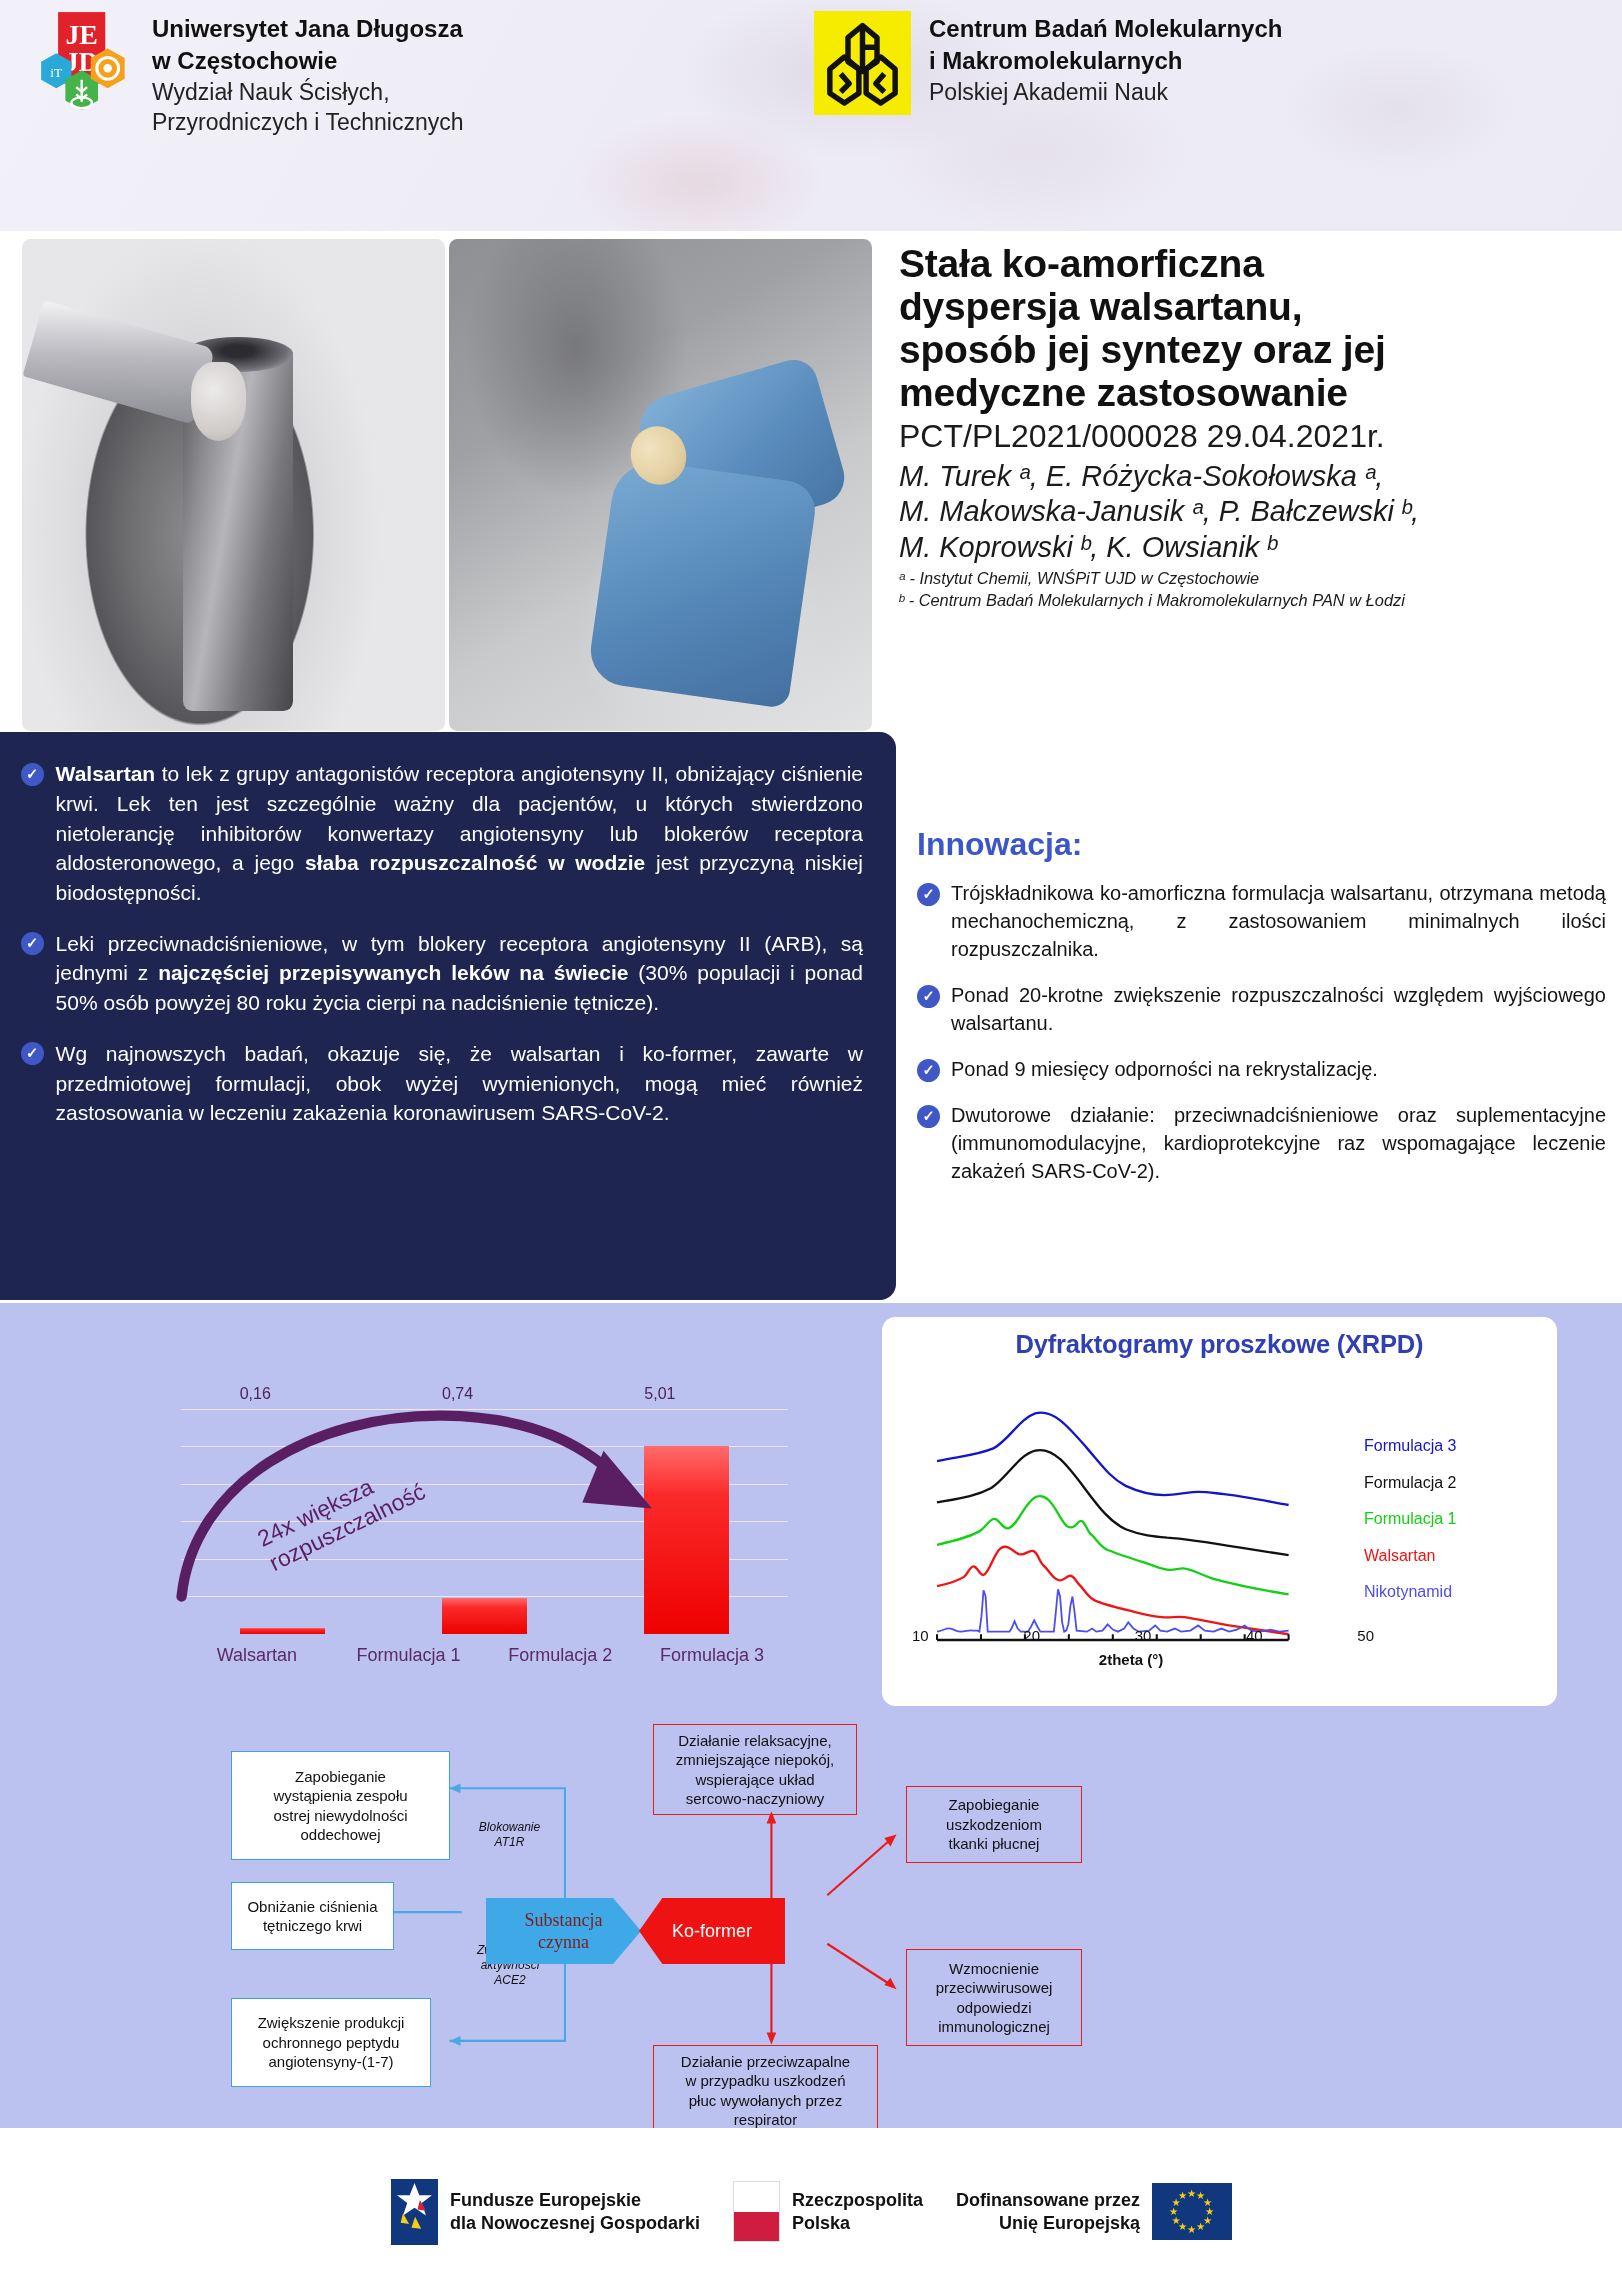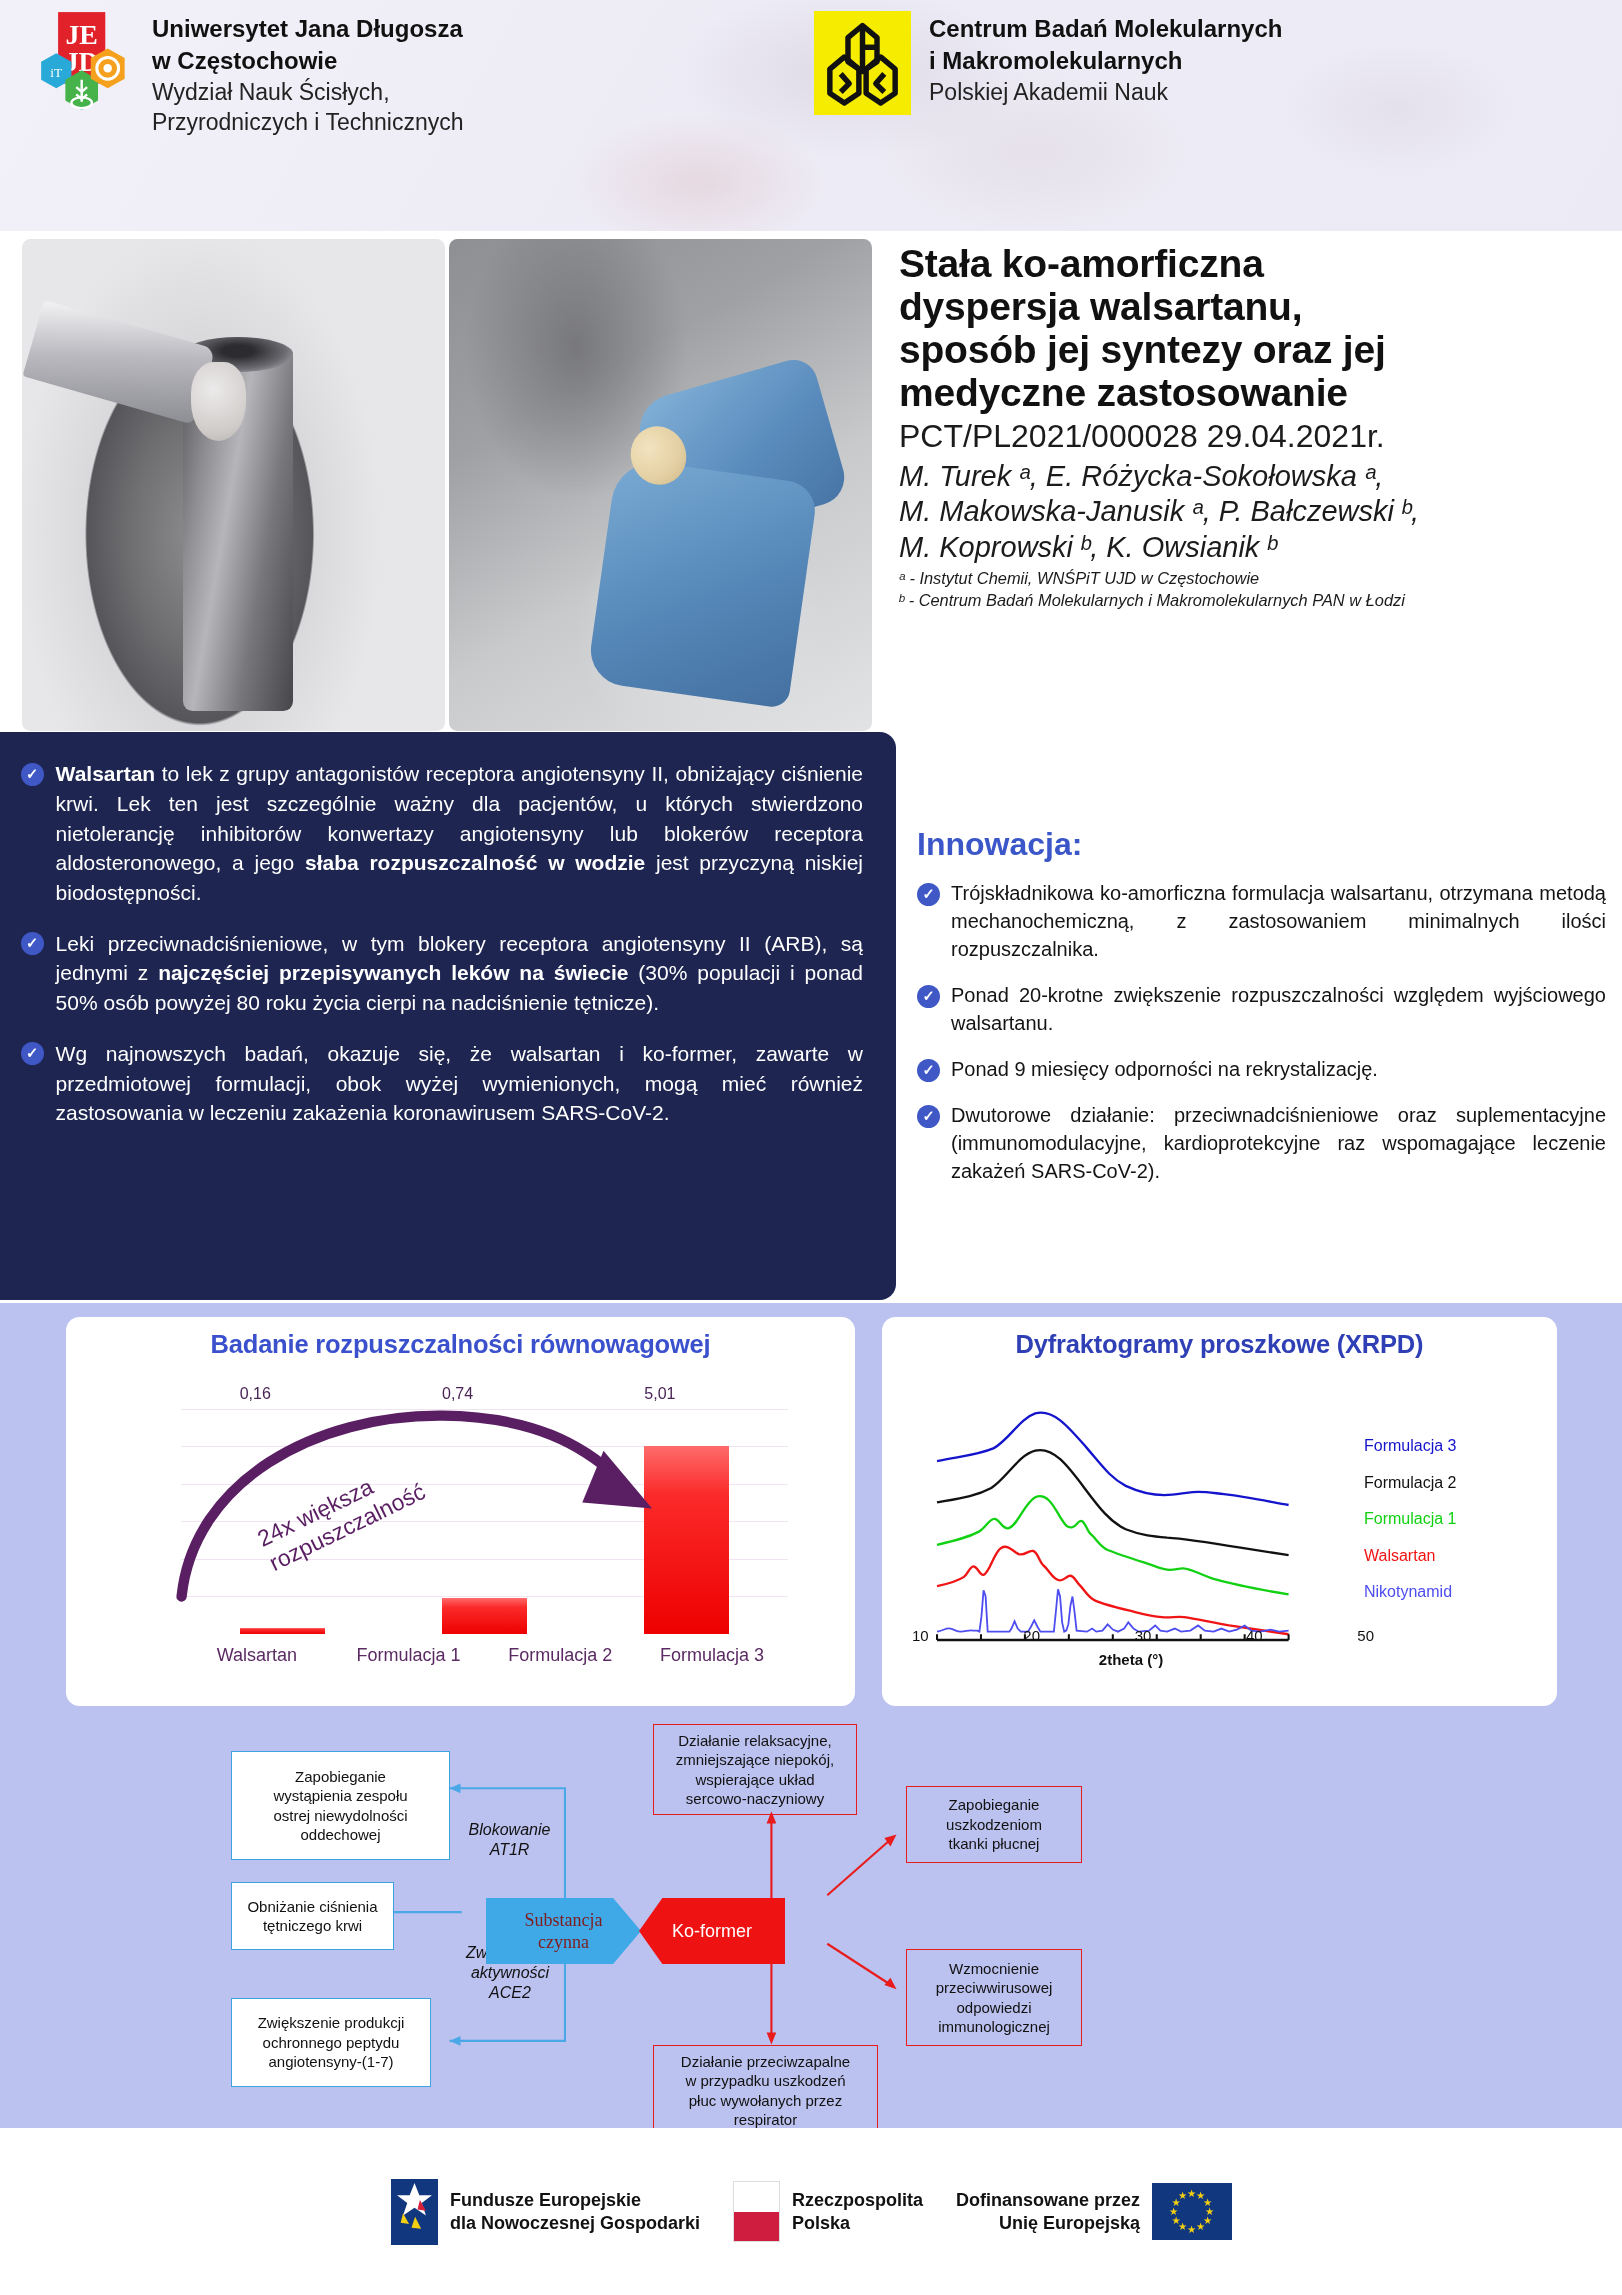--- a/index.html
+++ b/index.html
@@ -113,21 +113,21 @@
   .leg { font-size:16px; line-height:1; margin-bottom:20.6px; }
   .xaxis-lbl { position:absolute; left:0; top:285px; width:498px; text-align:center; font-size:15px; font-weight:bold; color:#111; }
   .xticks { position:absolute; left:30px; top:261px; width:462px; display:flex; justify-content:space-between; font-size:15px; color:#111; }
 
   
   .flow { position:absolute; left:0; top:1713px; width:1623px; height:419px; }
   .fbox { position:absolute; background:#fff; display:flex; align-items:center; justify-content:center;
           text-align:center; font-size:15px; line-height:1.30; color:#111; padding:4.9px 6px; }
   .fbox.blue { border:1.8px solid #3fa2e0; }
   .fbox.red  { border:1.8px solid #e81c1c; background:transparent; }
-  .flabel { position:absolute; font-size:16px; font-style:italic; color:#111; text-align:center; line-height:1.25; }
+  .flabel { position:absolute; font-size:12px; font-style:italic; color:#111; text-align:center; line-height:1.25; }
   .chev-blue { position:absolute; background:#3fa9e8; color:#7f1d1d; display:flex; align-items:center; justify-content:center;
      text-align:center; font-size:18px; line-height:1.25;
      clip-path: polygon(0 0, 82% 0, 100% 50%, 82% 100%, 0 100%); font-family: Liberation Serif, serif; }
   .chev-red { position:absolute; background:#ee1212; color:#fff; display:flex; align-items:center; justify-content:center;
      text-align:center; font-size:18px;
      clip-path: polygon(16% 0, 100% 0, 100% 100%, 16% 100%, 0 50%); }
 
   
   .footer { position:absolute; left:0; top:2128px; width:1623px; height:167px; background:#fff;
             display:flex; align-items:center; justify-content:center; gap:33px; }
@@ -248,23 +248,20 @@
         </div>
         <div class="inno-row">
           <div class="chk">✓</div>
           <div class="inno-text">Dwutorowe działanie: przeciwnadciśnieniowe oraz suplementacyjne (immunomodulacyjne, kardioprotekcyjne raz wspomagające leczenie zakażeń SARS-CoV-2).</div>
         </div>
       </div>
   </div>
 
   <div class="band"></div>
 
-  <div class="card card-left">
-    <div class="card-title">Badanie rozpuszczalności równowagowej</div>
-  </div>
   <div class="barchart">
     <div class="plot">
       <div id="gridlines">
           <div class="gridline" style="top: 187px;"></div>
           <div class="gridline" style="top: 150px;"></div>
           <div class="gridline" style="top: 112px;"></div>
           <div class="gridline" style="top: 75px;"></div>
           <div class="gridline" style="top: 37px;"></div>
           <div class="gridline" style="top: 0px;"></div>
         </div>

